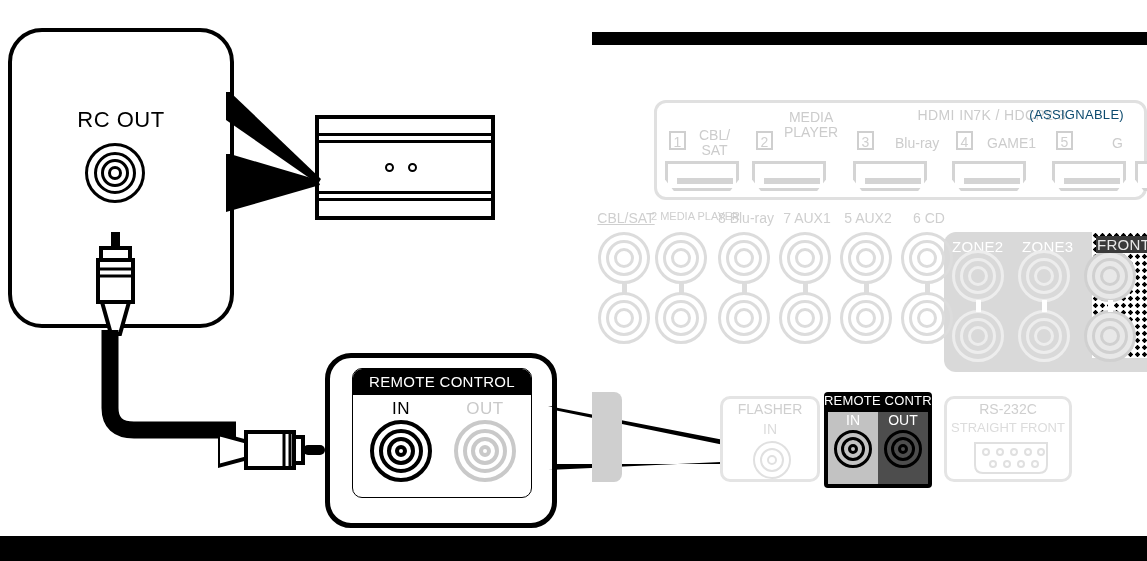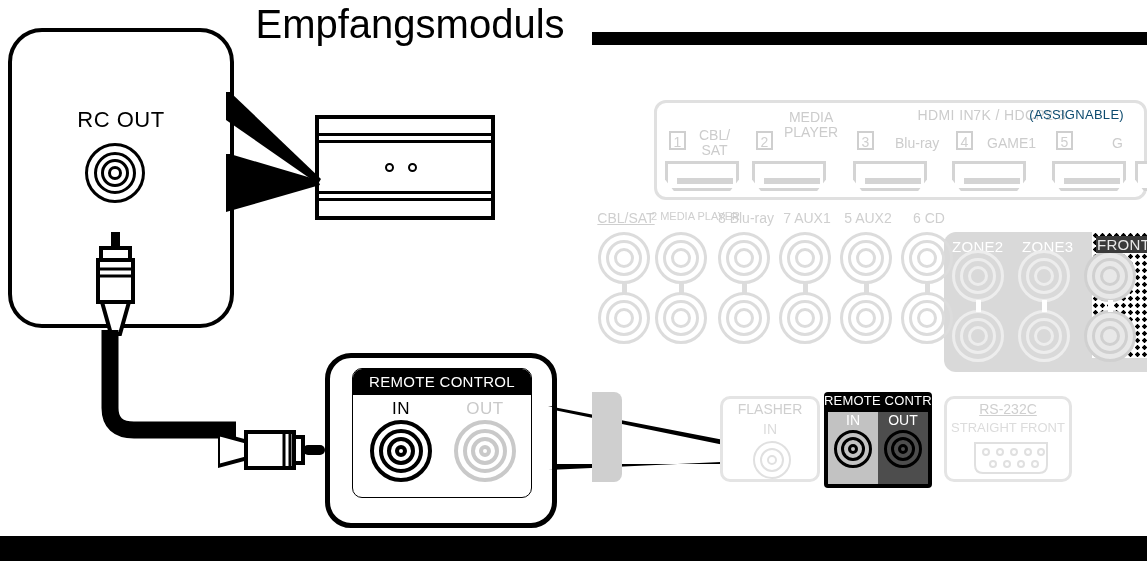--- a/index.html
+++ b/index.html
@@ -92,21 +92,20 @@
 <svg class="abs" style="left:218px;top:418px;" width="120" height="62">
   <polygon points="0,16 30,24 30,40 0,48" fill="#fff" stroke="#000" stroke-width="4"></polygon>
   <rect x="28" y="14" width="48" height="36" fill="#fff" stroke="#000" stroke-width="4"></rect>
   <line x1="66" y1="16" x2="66" y2="48" stroke="#000" stroke-width="3"></line>
   <line x1="72" y1="16" x2="72" y2="48" stroke="#000" stroke-width="3"></line>
   <rect x="76" y="19" width="9" height="26" fill="#fff" stroke="#000" stroke-width="4"></rect>
   <rect x="85" y="27" width="22" height="10" rx="5" fill="#000"></rect>
 </svg>
 
 <div class="abs" id="ir-heading">
-  <div>Empfangsmoduls</div>
 </div>
 
 <div class="abs" id="ir-module">
   <span class="band" style="top:14px;"></span>
   <span class="band" style="top:21px;"></span>
   <span class="band" style="top:72px;"></span>
   <span class="band" style="top:79px;"></span>
   <span class="dot" style="left:66px;top:44px;"></span>
   <span class="dot" style="left:89px;top:44px;"></span>
 </div>
@@ -229,21 +228,21 @@
       <div class="plabel" style="left:0;top:0px;width:100%;text-align:center;font-size:14px;color:#fff;">OUT</div>
       <span class="rca" style="left:6px;top:18px;width:38px;height:38px;border:3px solid #000;">
         <i style="left:4px;top:4px;width:24px;height:24px;border:3px solid #000;"></i>
         <i style="left:11px;top:11px;width:10px;height:10px;border:3px solid #000;"></i>
       </span>
     </div>
   </div>
 
   <div class="pgroup" style="left:352px;top:372px;width:128px;height:86px;
        border:3px solid #e4e4e4;border-radius:10px;background:#fff;">
-    <div class="plabel" style="left:0;top:2px;width:100%;text-align:center;font-size:14px;color:#cfcfcf;text-decoration:underline;">RS-232C</div>
+    <div class="plabel" style="left:0;top:2px;width:100%;text-align:center;font-size:14px;color:#cfcfcf;">RS-232C</div>
     <div class="plabel" style="left:0;top:21px;width:100%;text-align:center;font-size:13px;color:#dcdcdc;">STRAIGHT FRONT</div>
     <svg style="position:absolute;left:24px;top:40px;" width="80" height="40">
       <path d="M4 4 H76 V26 Q76 34 68 34 H12 Q4 34 4 26 Z" fill="none" stroke="#e0e0e0" stroke-width="2"></path>
       <g fill="none" stroke="#e0e0e0" stroke-width="2">
         <circle cx="15" cy="13" r="3"></circle>
           <circle cx="29" cy="13" r="3"></circle>
           <circle cx="43" cy="13" r="3"></circle>
         <circle cx="57" cy="13" r="3"></circle>
           <circle cx="70" cy="13" r="3"></circle>
         <circle cx="22" cy="25" r="3"></circle>

